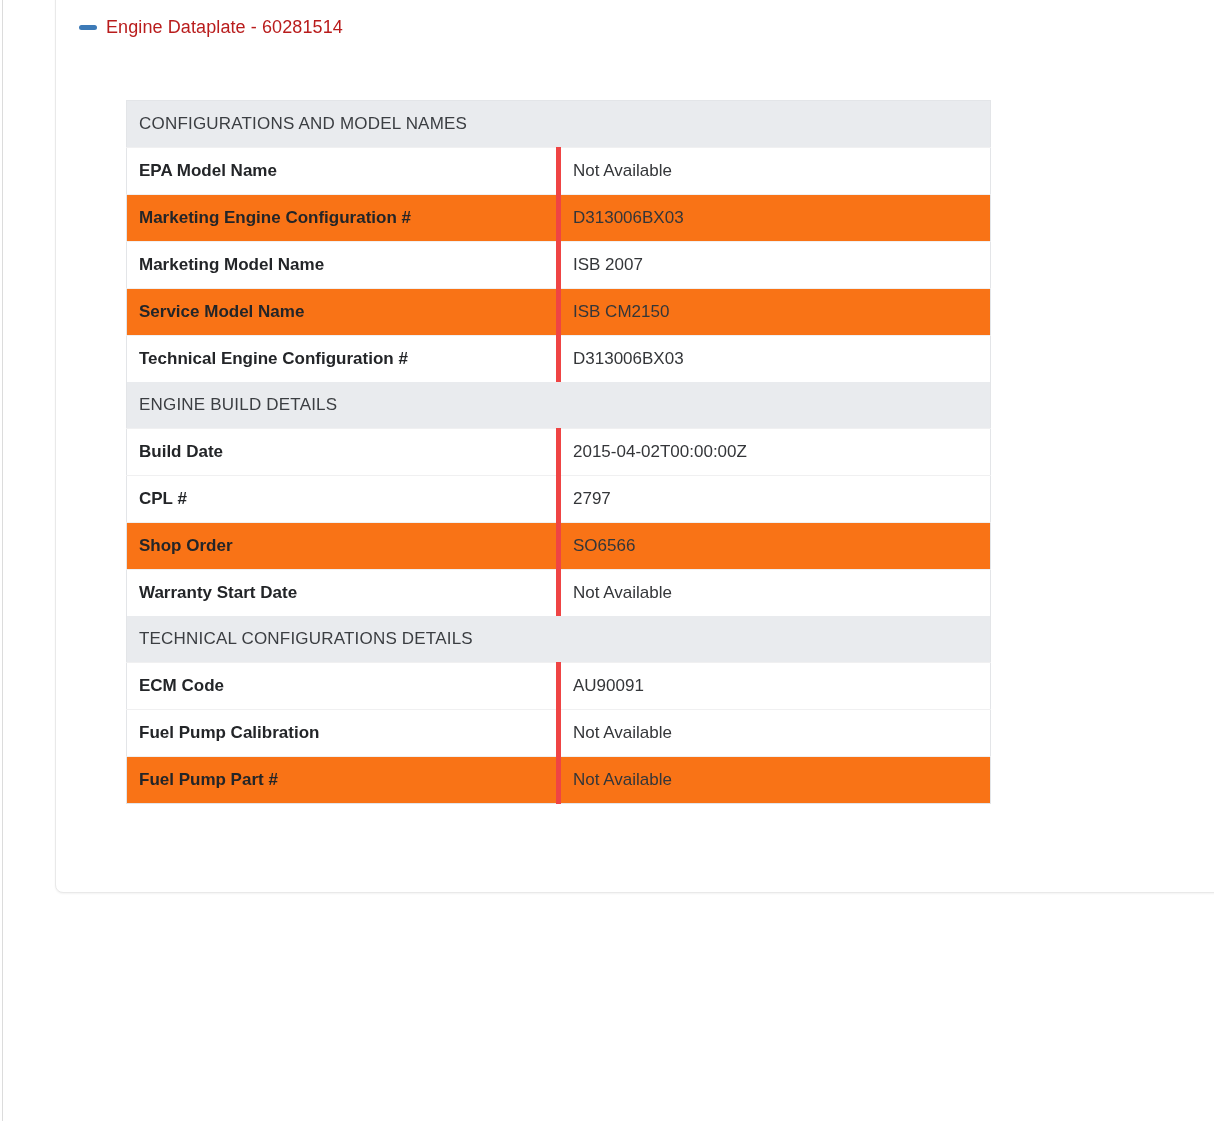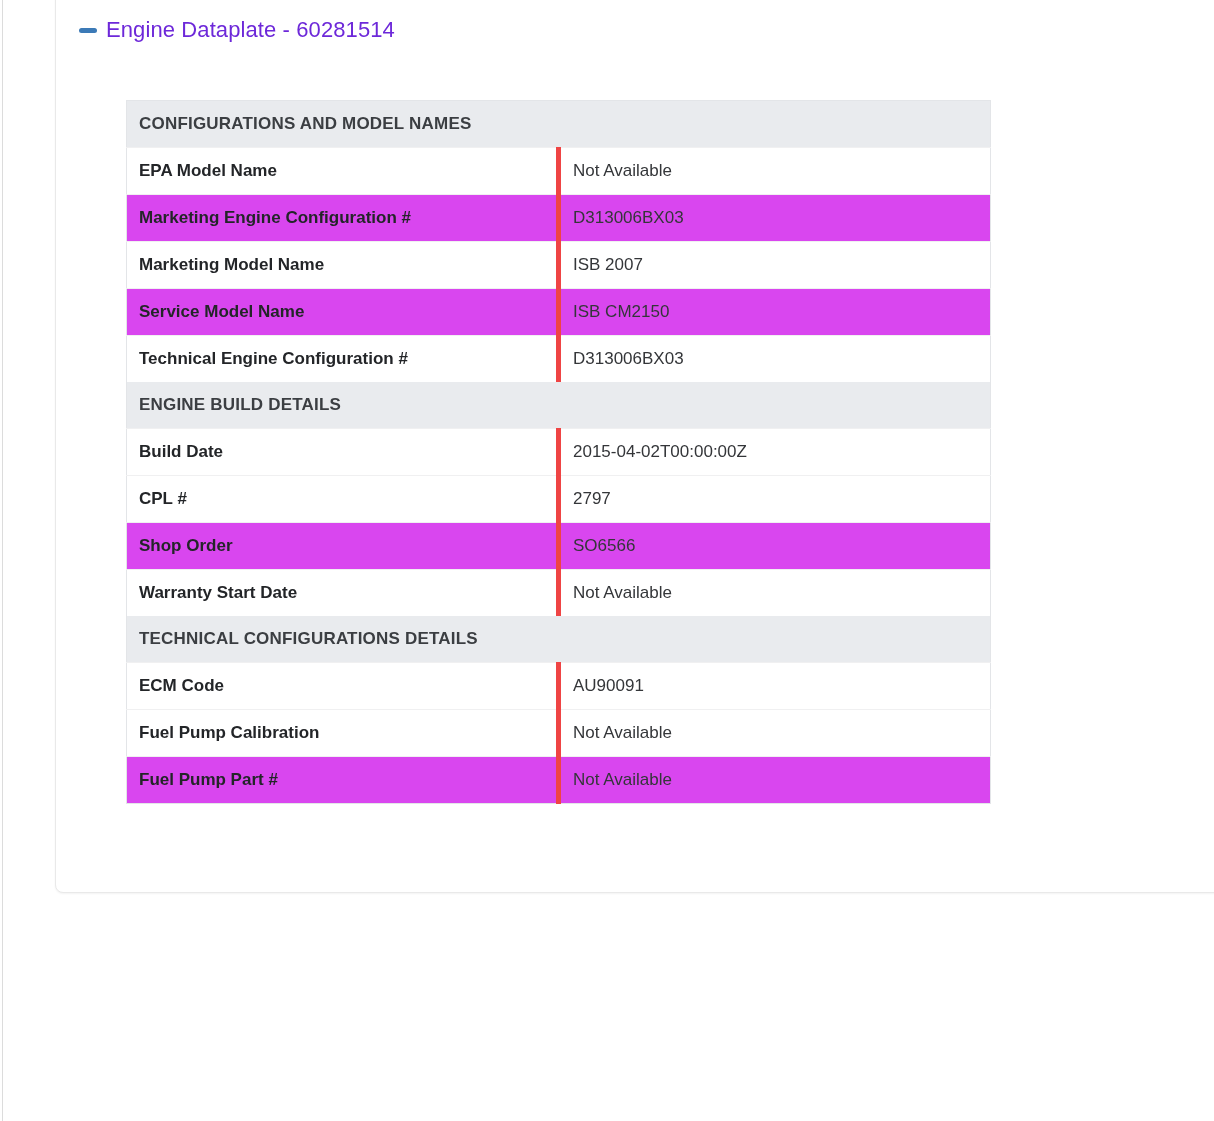--- a/index.html
+++ b/index.html
@@ -42,22 +42,22 @@
   .minus-icon {
     display: inline-block;
     width: 18px;
     height: 5px;
     border-radius: 2.5px;
     background: #3c7ab7;
     margin-right: 9px;
     flex: 0 0 auto;
   }
   .panel-title {
-    color: #6d28d9;
-    font-size: 22px;
+    color: #b91c1c;
+    font-size: 18px;
     font-weight: 400;
     letter-spacing: 0.1px;
   }
   table.dataplate {
     position: absolute;
     left: 70px;
     top: 109px;
     width: 865px;
     border-collapse: collapse;
     table-layout: fixed;
@@ -67,40 +67,40 @@
   }
   table.dataplate td {
     padding: 12px 12px;
     height: 22px;
     vertical-align: middle;
     line-height: 22px;
     box-sizing: content-box;
   }
   tr.sec-header td {
     background: #e9ebee;
-    font-weight: 700;
+    font-weight: 400;
     color: #3b3e42;
     letter-spacing: 0.2px;
   }
   td.cell-label {
     font-weight: 700;
     color: #232528;
     width: 50%;
   }
   td.cell-value {
     font-weight: 400;
     color: #343639;
     width: 50%;
     border-left: 5px solid #ef4444;
   }
   tr.data-row td {
     border-top: 1px solid #f0f0f1;
   }
   tr.row-alt td {
-    background: #d946ef;
+    background: #f97316;
   }
 </style>
 </head>
 <body>
 
 <div class="page-left-rule"></div>
 
 <div class="panel">
 
   <div class="panel-header">

